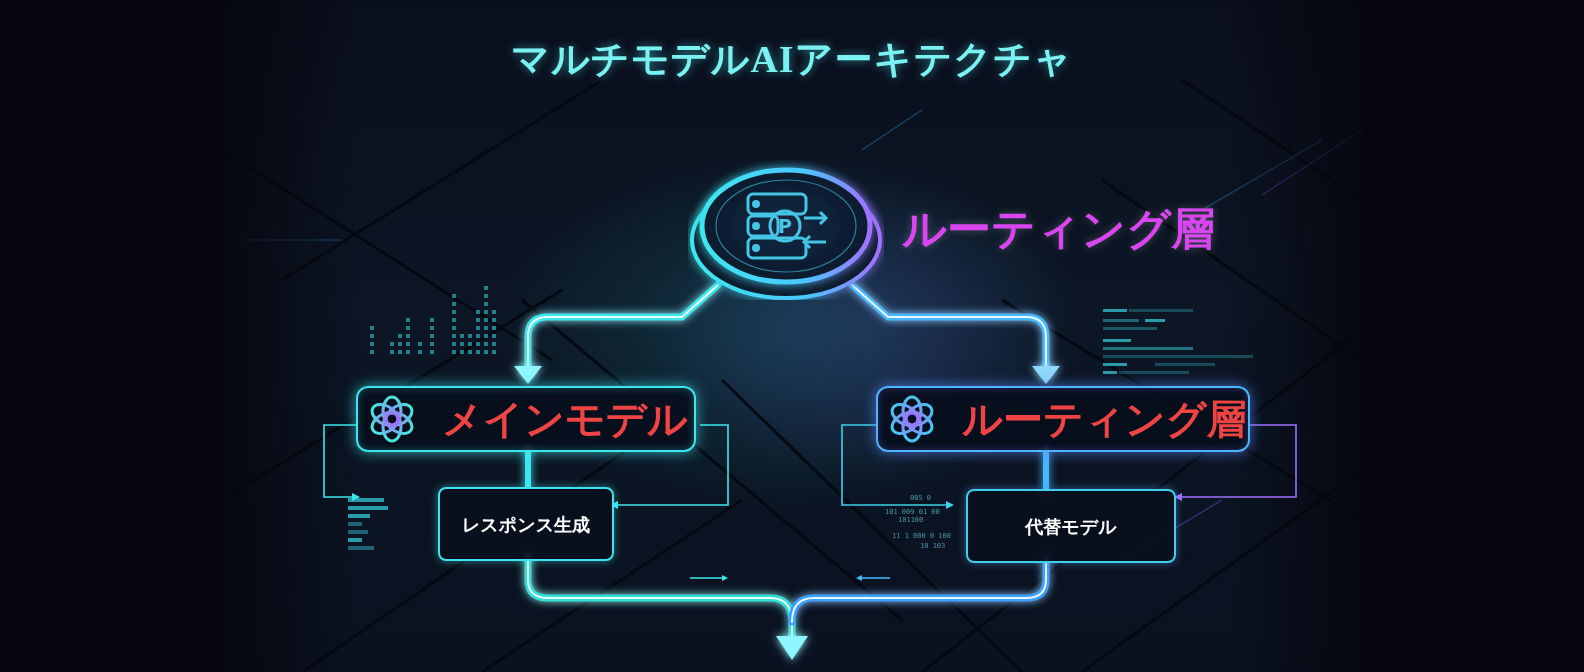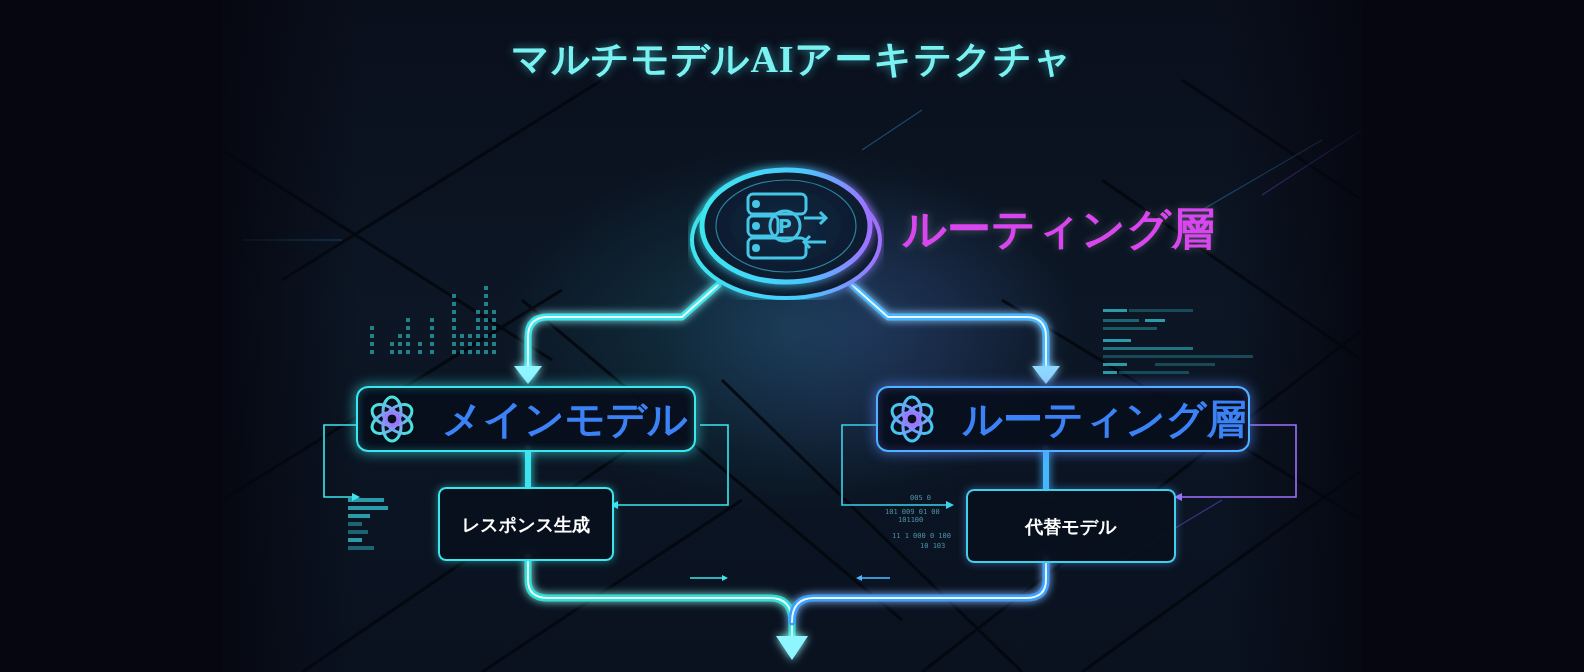--- a/index.html
+++ b/index.html
@@ -19,21 +19,21 @@
   .title { position:absolute; left:0; width:1584px; text-align:center; color:#7af2f2; font-weight:bold;
     font-family:Liberation Serif, serif; font-size:38px; letter-spacing:1px;
     text-shadow:0 0 10px rgba(80,230,240,0.55); }
   .title.l1 { top:34px; }
   .title.l2 { top:86px; }
 
   .router-label { position:absolute; left:902px; top:200px; color:#d946ef; font-weight:bold; font-size:44px;
     text-shadow:0 0 8px rgba(255,255,255,0.25); }
 
   .model-box { position:absolute; height:62px; border-radius:12px; background:rgba(8,14,28,0.92);
-    display:flex; align-items:center; color:#3b82f6; font-weight:bold; font-size:40px; }
+    display:flex; align-items:center; color:#ef4444; font-weight:bold; font-size:40px; }
   .model-box.main { left:356px; top:386px; width:336px; border:2px solid #3de6ee;
     box-shadow:0 0 14px rgba(61,230,238,0.7), inset 0 0 8px rgba(61,230,238,0.3); }
   .model-box.fb { left:876px; top:386px; width:370px; border:2px solid #4fb4ff;
     box-shadow:0 0 14px rgba(90,140,255,0.7), inset 0 0 8px rgba(120,120,255,0.3); }
   .model-box .logo { width:56px; height:56px; margin-left:6px; margin-right:22px; }
 
   .resp-box { position:absolute; border-radius:8px; background:rgba(10,16,30,0.95); color:#fff; font-weight:bold;
     font-size:18px; line-height:29px; text-align:center; display:flex; flex-direction:column; justify-content:center; }
   .resp-box.main { left:438px; top:487px; width:172px; height:70px; border:2px solid #3de6ee;
     box-shadow:0 0 8px rgba(61,230,238,0.5); }

